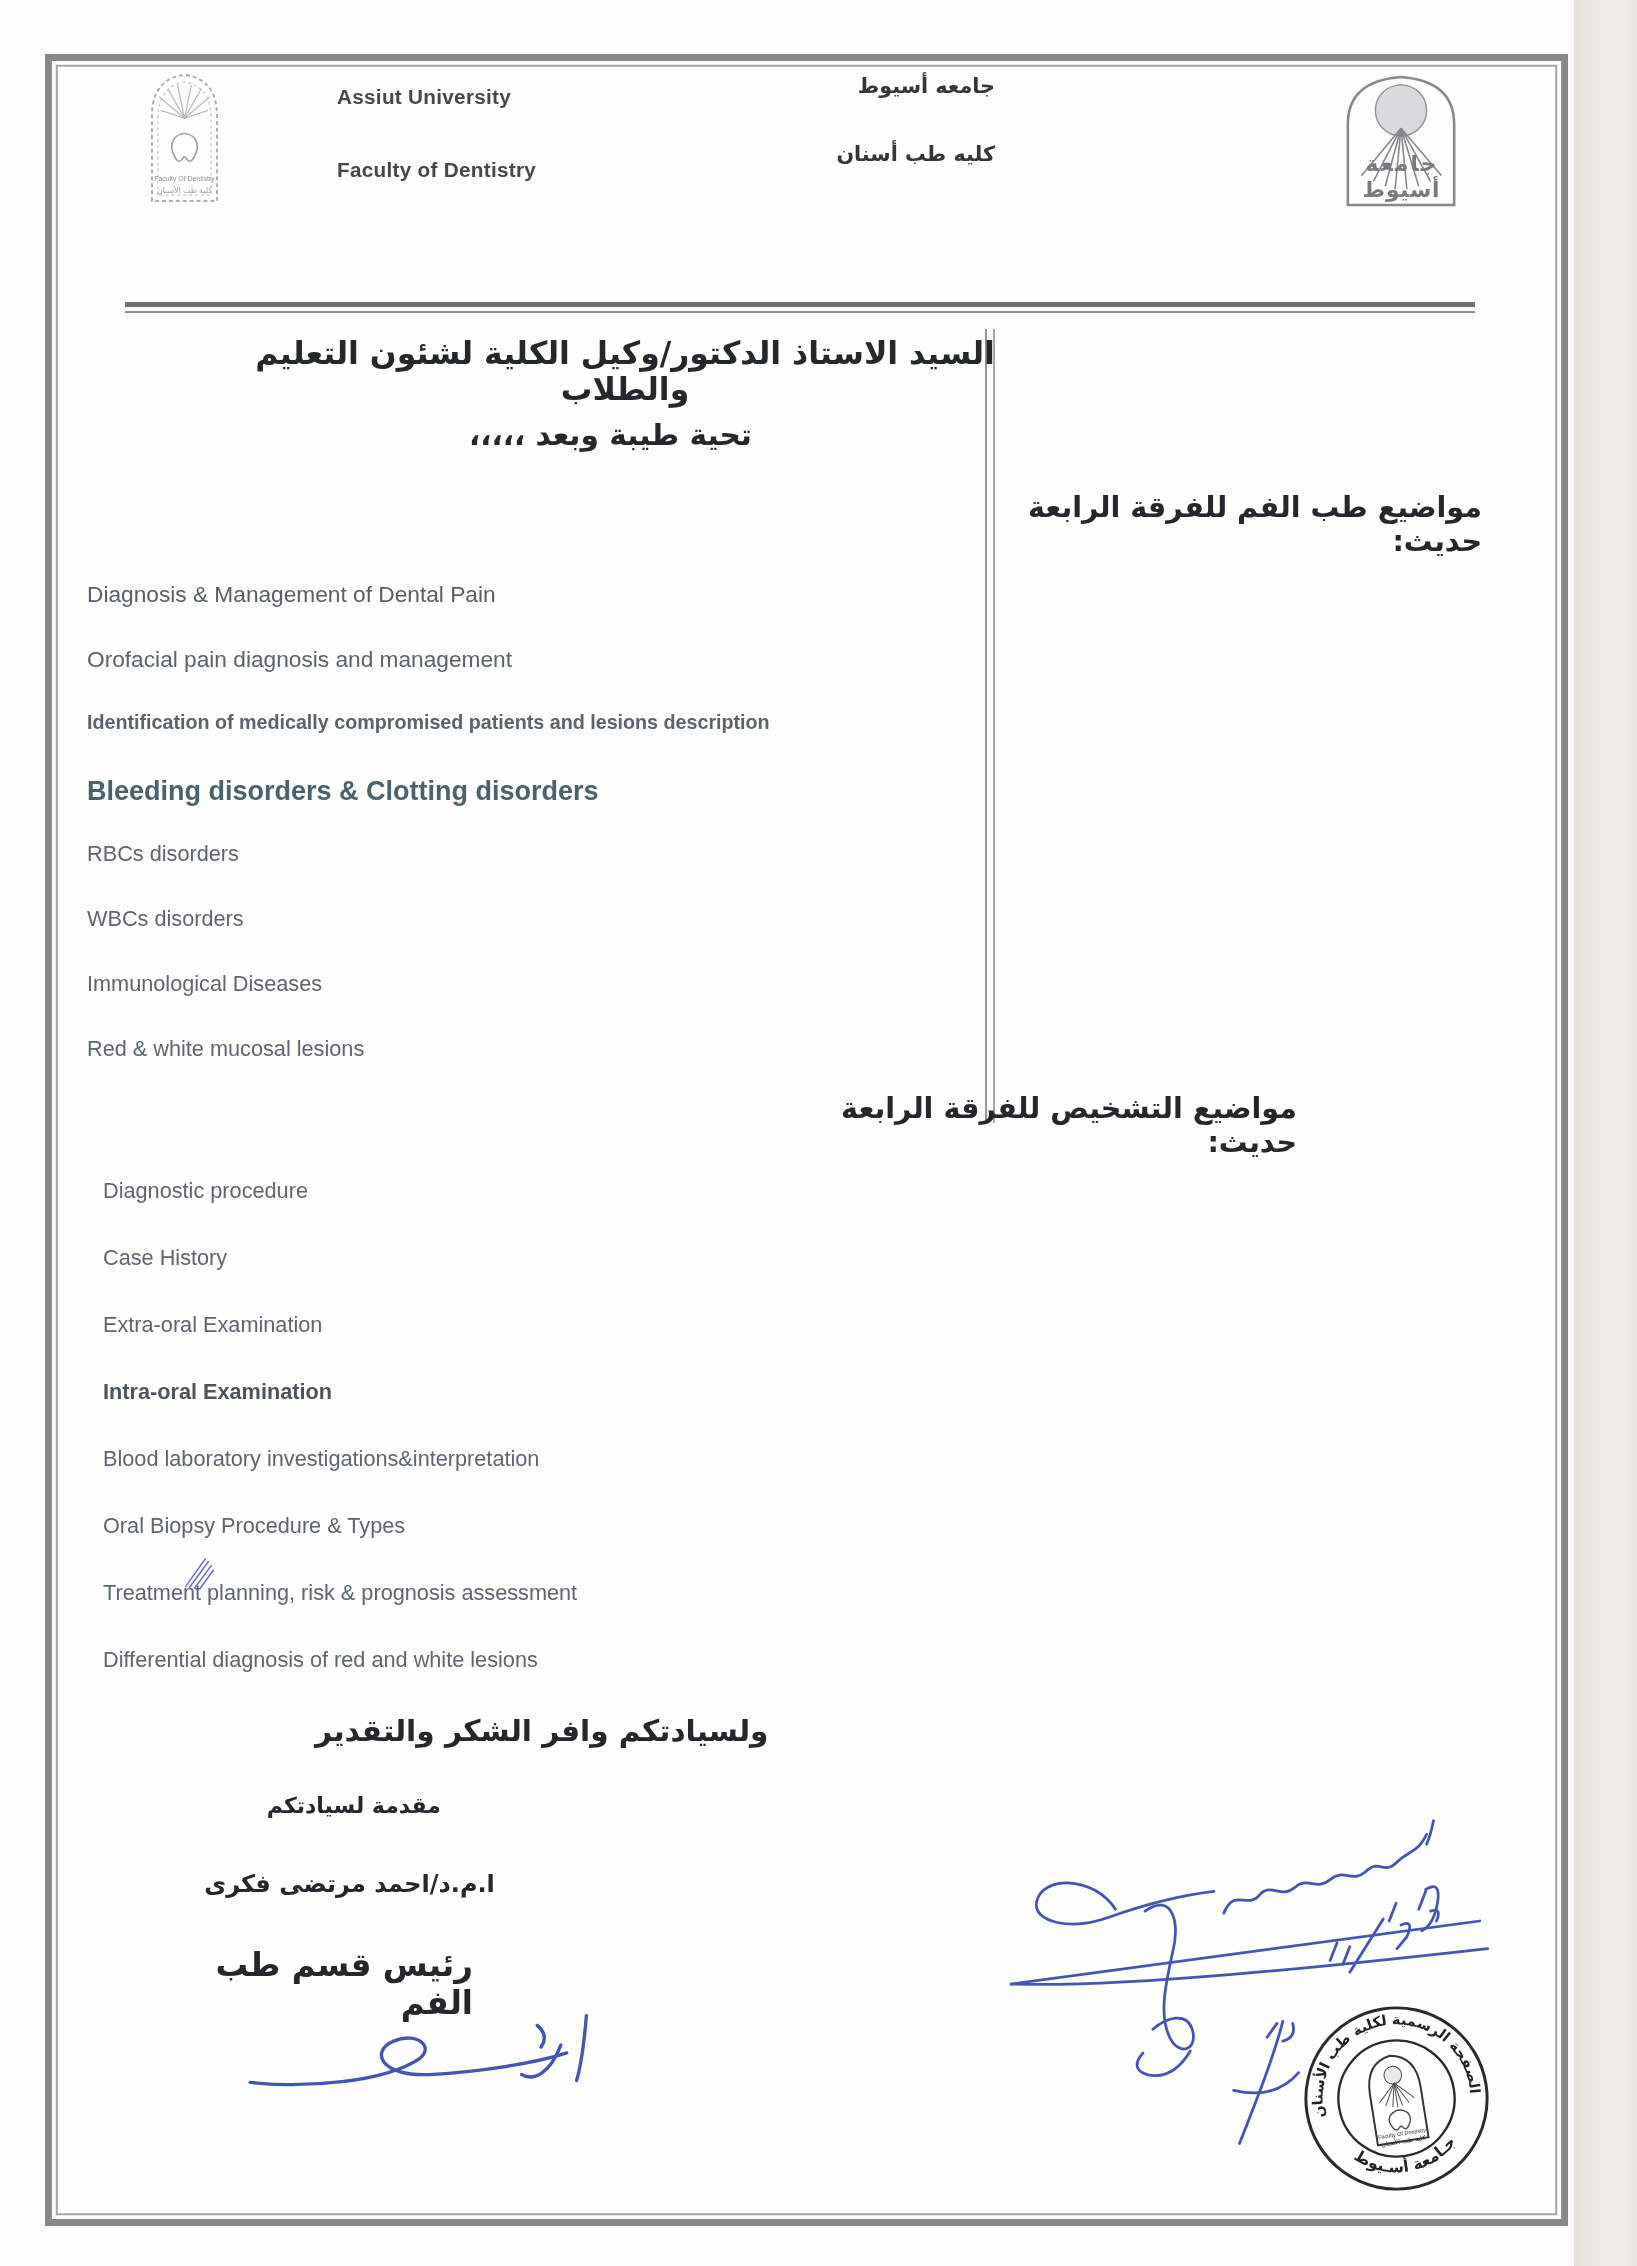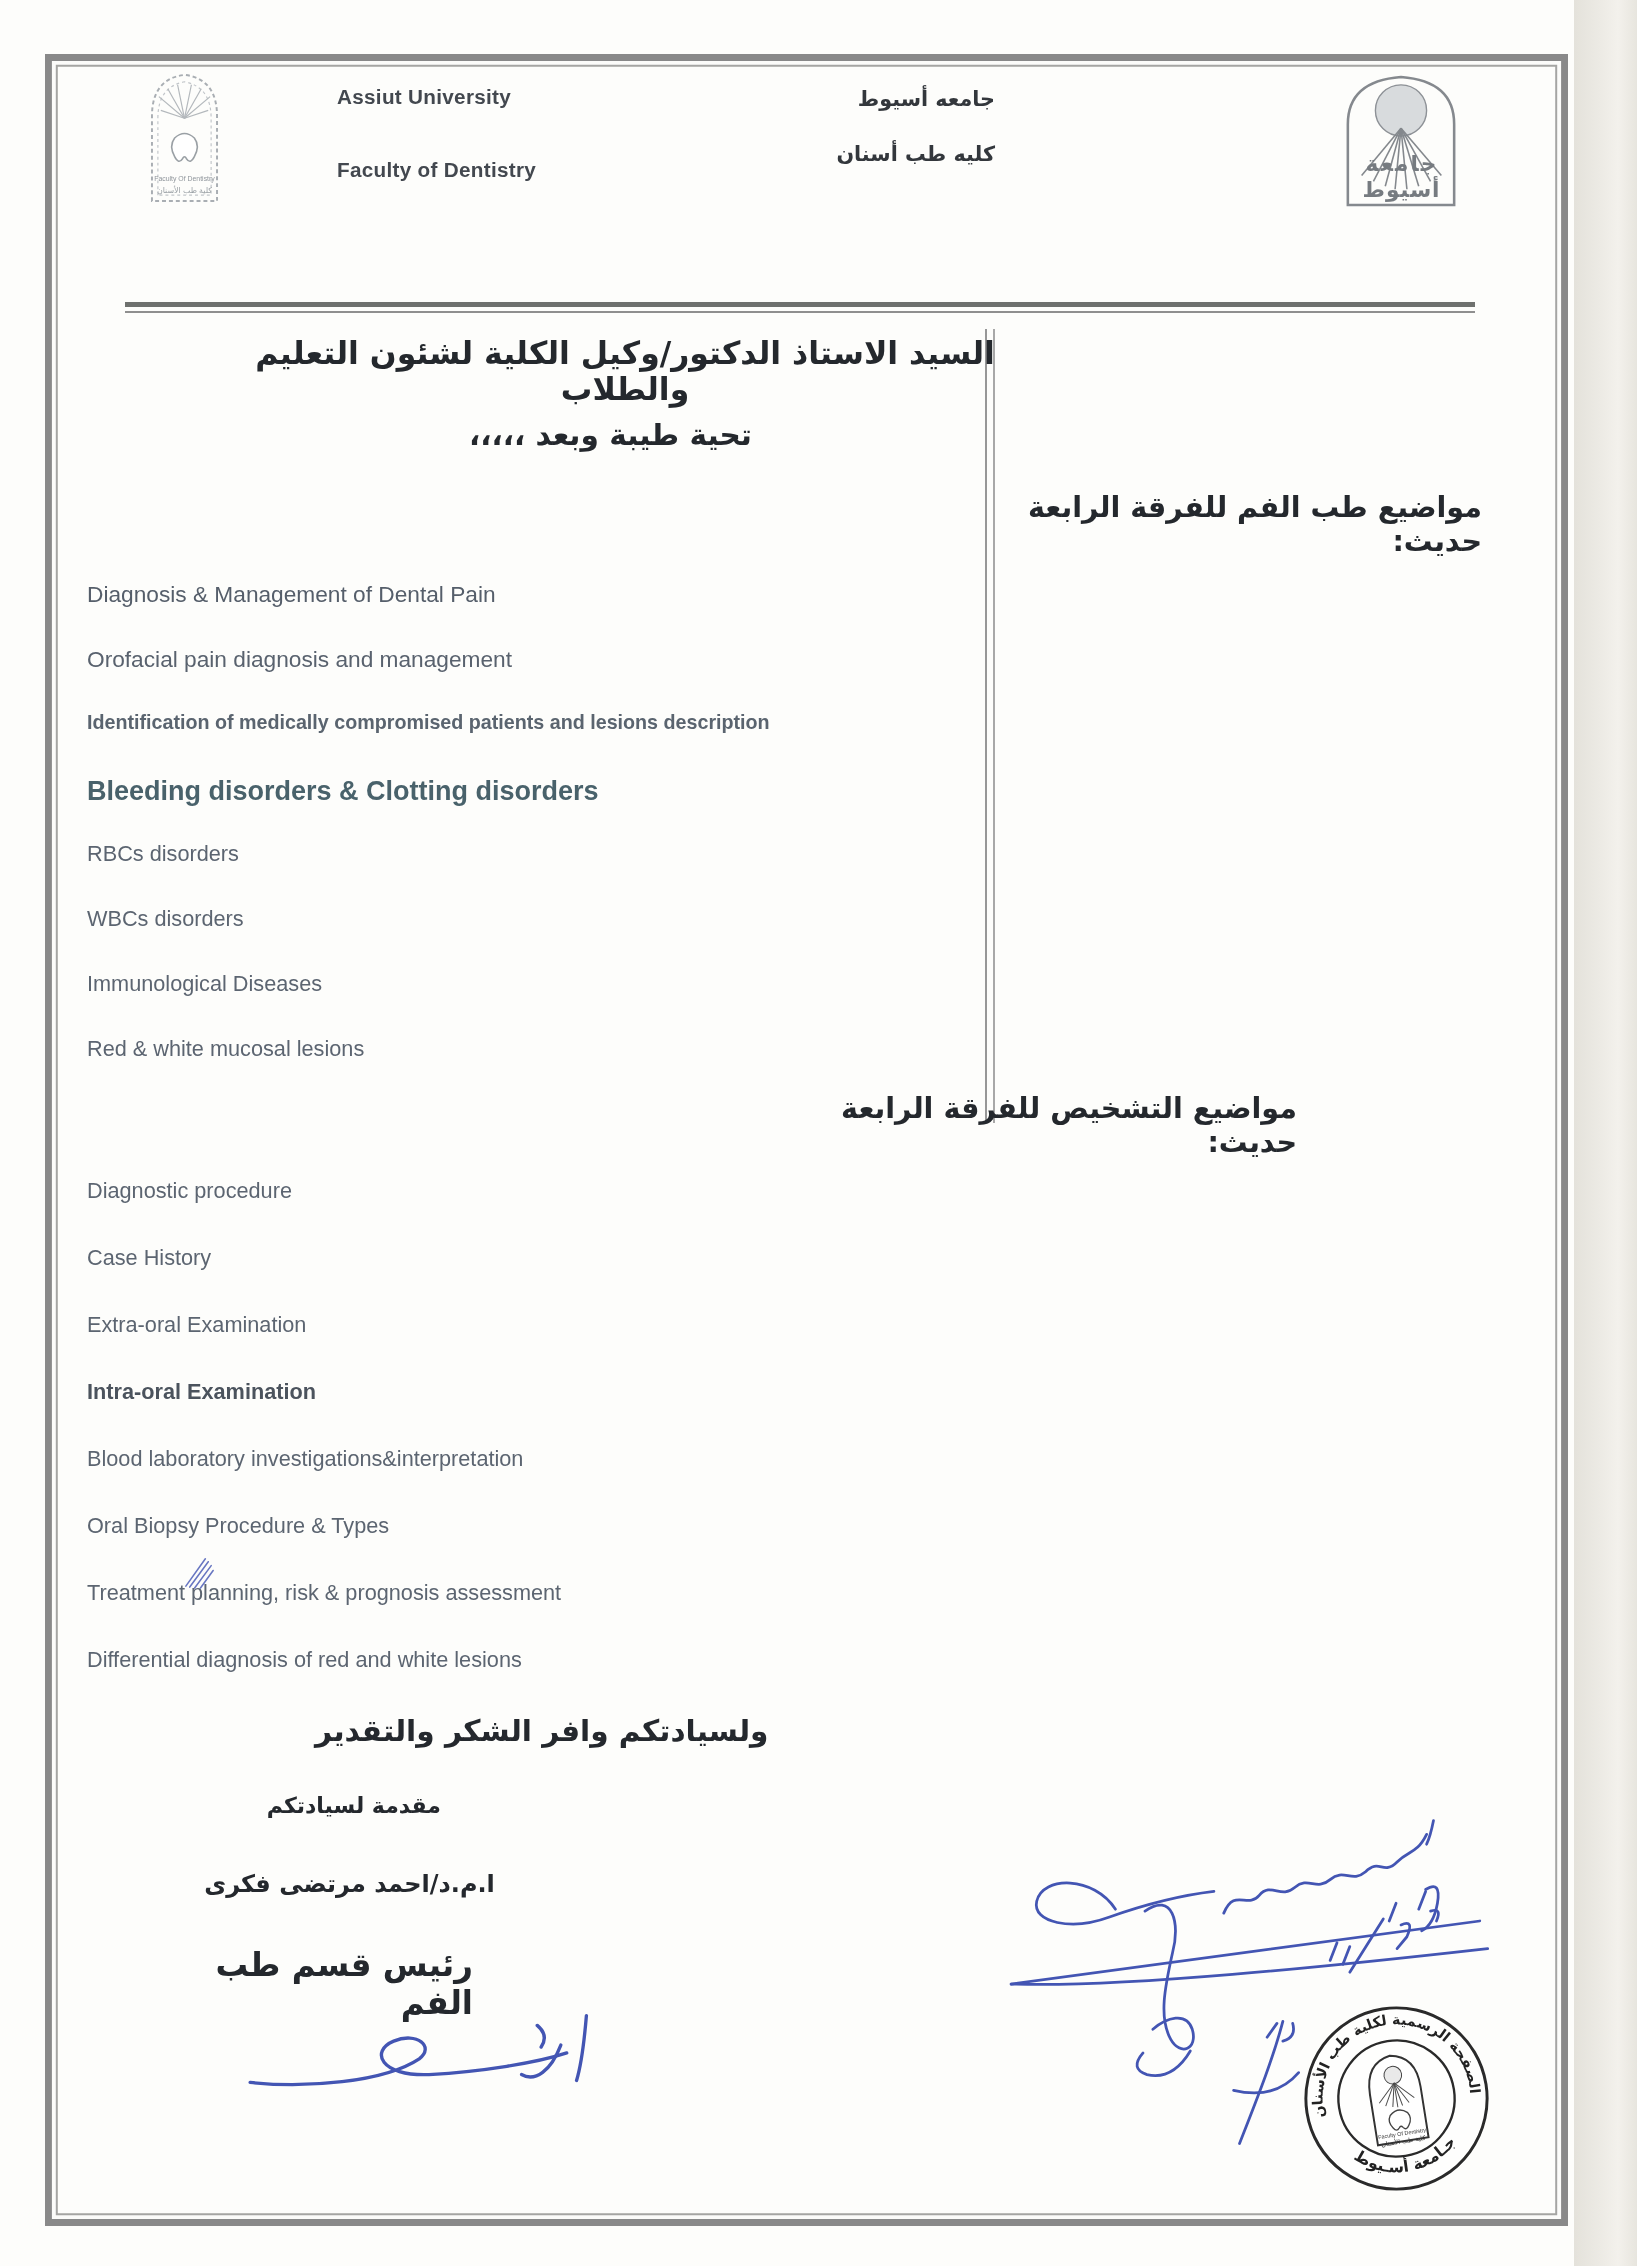--- a/index.html
+++ b/index.html
@@ -29,21 +29,21 @@
     border-left:2px solid #979797;border-right:2px solid #a8a8a8;}
   .ar{direction:rtl;font-family:"DejaVu Sans", sans-serif;color:#24282d;}
   .sal1{left:231px;top:335px;width:788px;text-align:center;font-size:31.5px;font-weight:700;}
   .sal2{left:448px;top:418px;width:325px;text-align:center;font-size:29.6px;font-weight:700;}
   .sec-h{font-size:28.6px;font-weight:700;text-align:right;}
   .sec1-h{left:970px;top:490px;width:512px;}
   .sec2-h{left:783px;top:1091px;width:514px;}
   
   .list{left:87px;width:1044px;color:#5c6571;font-size:21.7px;}
   .list1{top:581px;}
-  .list2{top:1178px;}
+  .list2{top:1178px;margin-left:16px;}
   .list1 .item{height:65px;}
   .list2 .item{height:67px;}
   .list1 .item:nth-child(1){font-size:22.7px;color:#555e6a;}
   .list1 .item:nth-child(2){font-size:22.7px;color:#59626e;}
   .list1 .item:nth-child(3){font-size:19.7px;font-weight:600;color:#5a646f;}
   .list1 .item:nth-child(4){font-weight:700;color:#49626b;font-size:27px;}
   .list2 .item:nth-child(4){font-weight:600;color:#4b535d;}
   .closing{left:315px;top:1714px;width:561px;text-align:left;font-size:29.6px;font-weight:700;}
   .submitted{left:234px;top:1793px;width:207px;font-size:22px;font-weight:700;text-align:right;}
   .sender{left:165px;top:1870px;width:369px;font-size:24px;font-weight:600;text-align:center;}
@@ -72,21 +72,21 @@
       <line x1="41" y1="52" x2="65" y2="44"></line>
   </g>
   <path d="M31,72 Q41,63 51,72 Q57,80 51,91 Q47,99 43,93 Q41,89 39,93 Q35,99 31,91 Q25,80 31,72 Z" fill="#ffffff" stroke="#9aa0a5" stroke-width="1.6"></path>
   <text x="41" y="116" text-anchor="middle" font-size="7" fill="#8f959b">Faculty Of Dentistry</text>
   <text x="41" y="128" text-anchor="middle" font-size="8" fill="#9aa0a5" direction="rtl">كلية طب الأسنان</text>
 </svg>
 
 <div class="abs hdr-en" style="left:337px;top:85px">Assiut University</div>
 <div class="abs hdr-en" style="left:337px;top:158px">Faculty of Dentistry</div>
 
-<div class="abs hdr-ar" style="left:842px;top:87px;width:153px">جامعه أسيوط</div>
+<div class="abs hdr-ar" style="left:842px;top:74px;width:153px">جامعه أسيوط</div>
 <div class="abs hdr-ar" style="left:832px;top:142px;width:163px">كليه طب أسنان</div>
 
 <svg class="abs" style="left:1338px;top:69px" width="126" height="140" viewBox="0 0 128 142">
   <path d="M10,138 L10,56 Q10,12 64,8 Q118,12 118,56 L118,138 Z" fill="none" stroke="#85898e" stroke-width="2.6"></path>
   <circle cx="64" cy="42" r="26" fill="#d8dbdd" stroke="#8d9196" stroke-width="1.4"></circle>
   <g stroke="#84888d" stroke-width="1.6">
     <line x1="64" y1="60" x2="24" y2="108"></line>
       <line x1="64" y1="60" x2="36" y2="114"></line>
     <line x1="64" y1="60" x2="48" y2="119"></line>
       <line x1="64" y1="60" x2="58" y2="122"></line>

